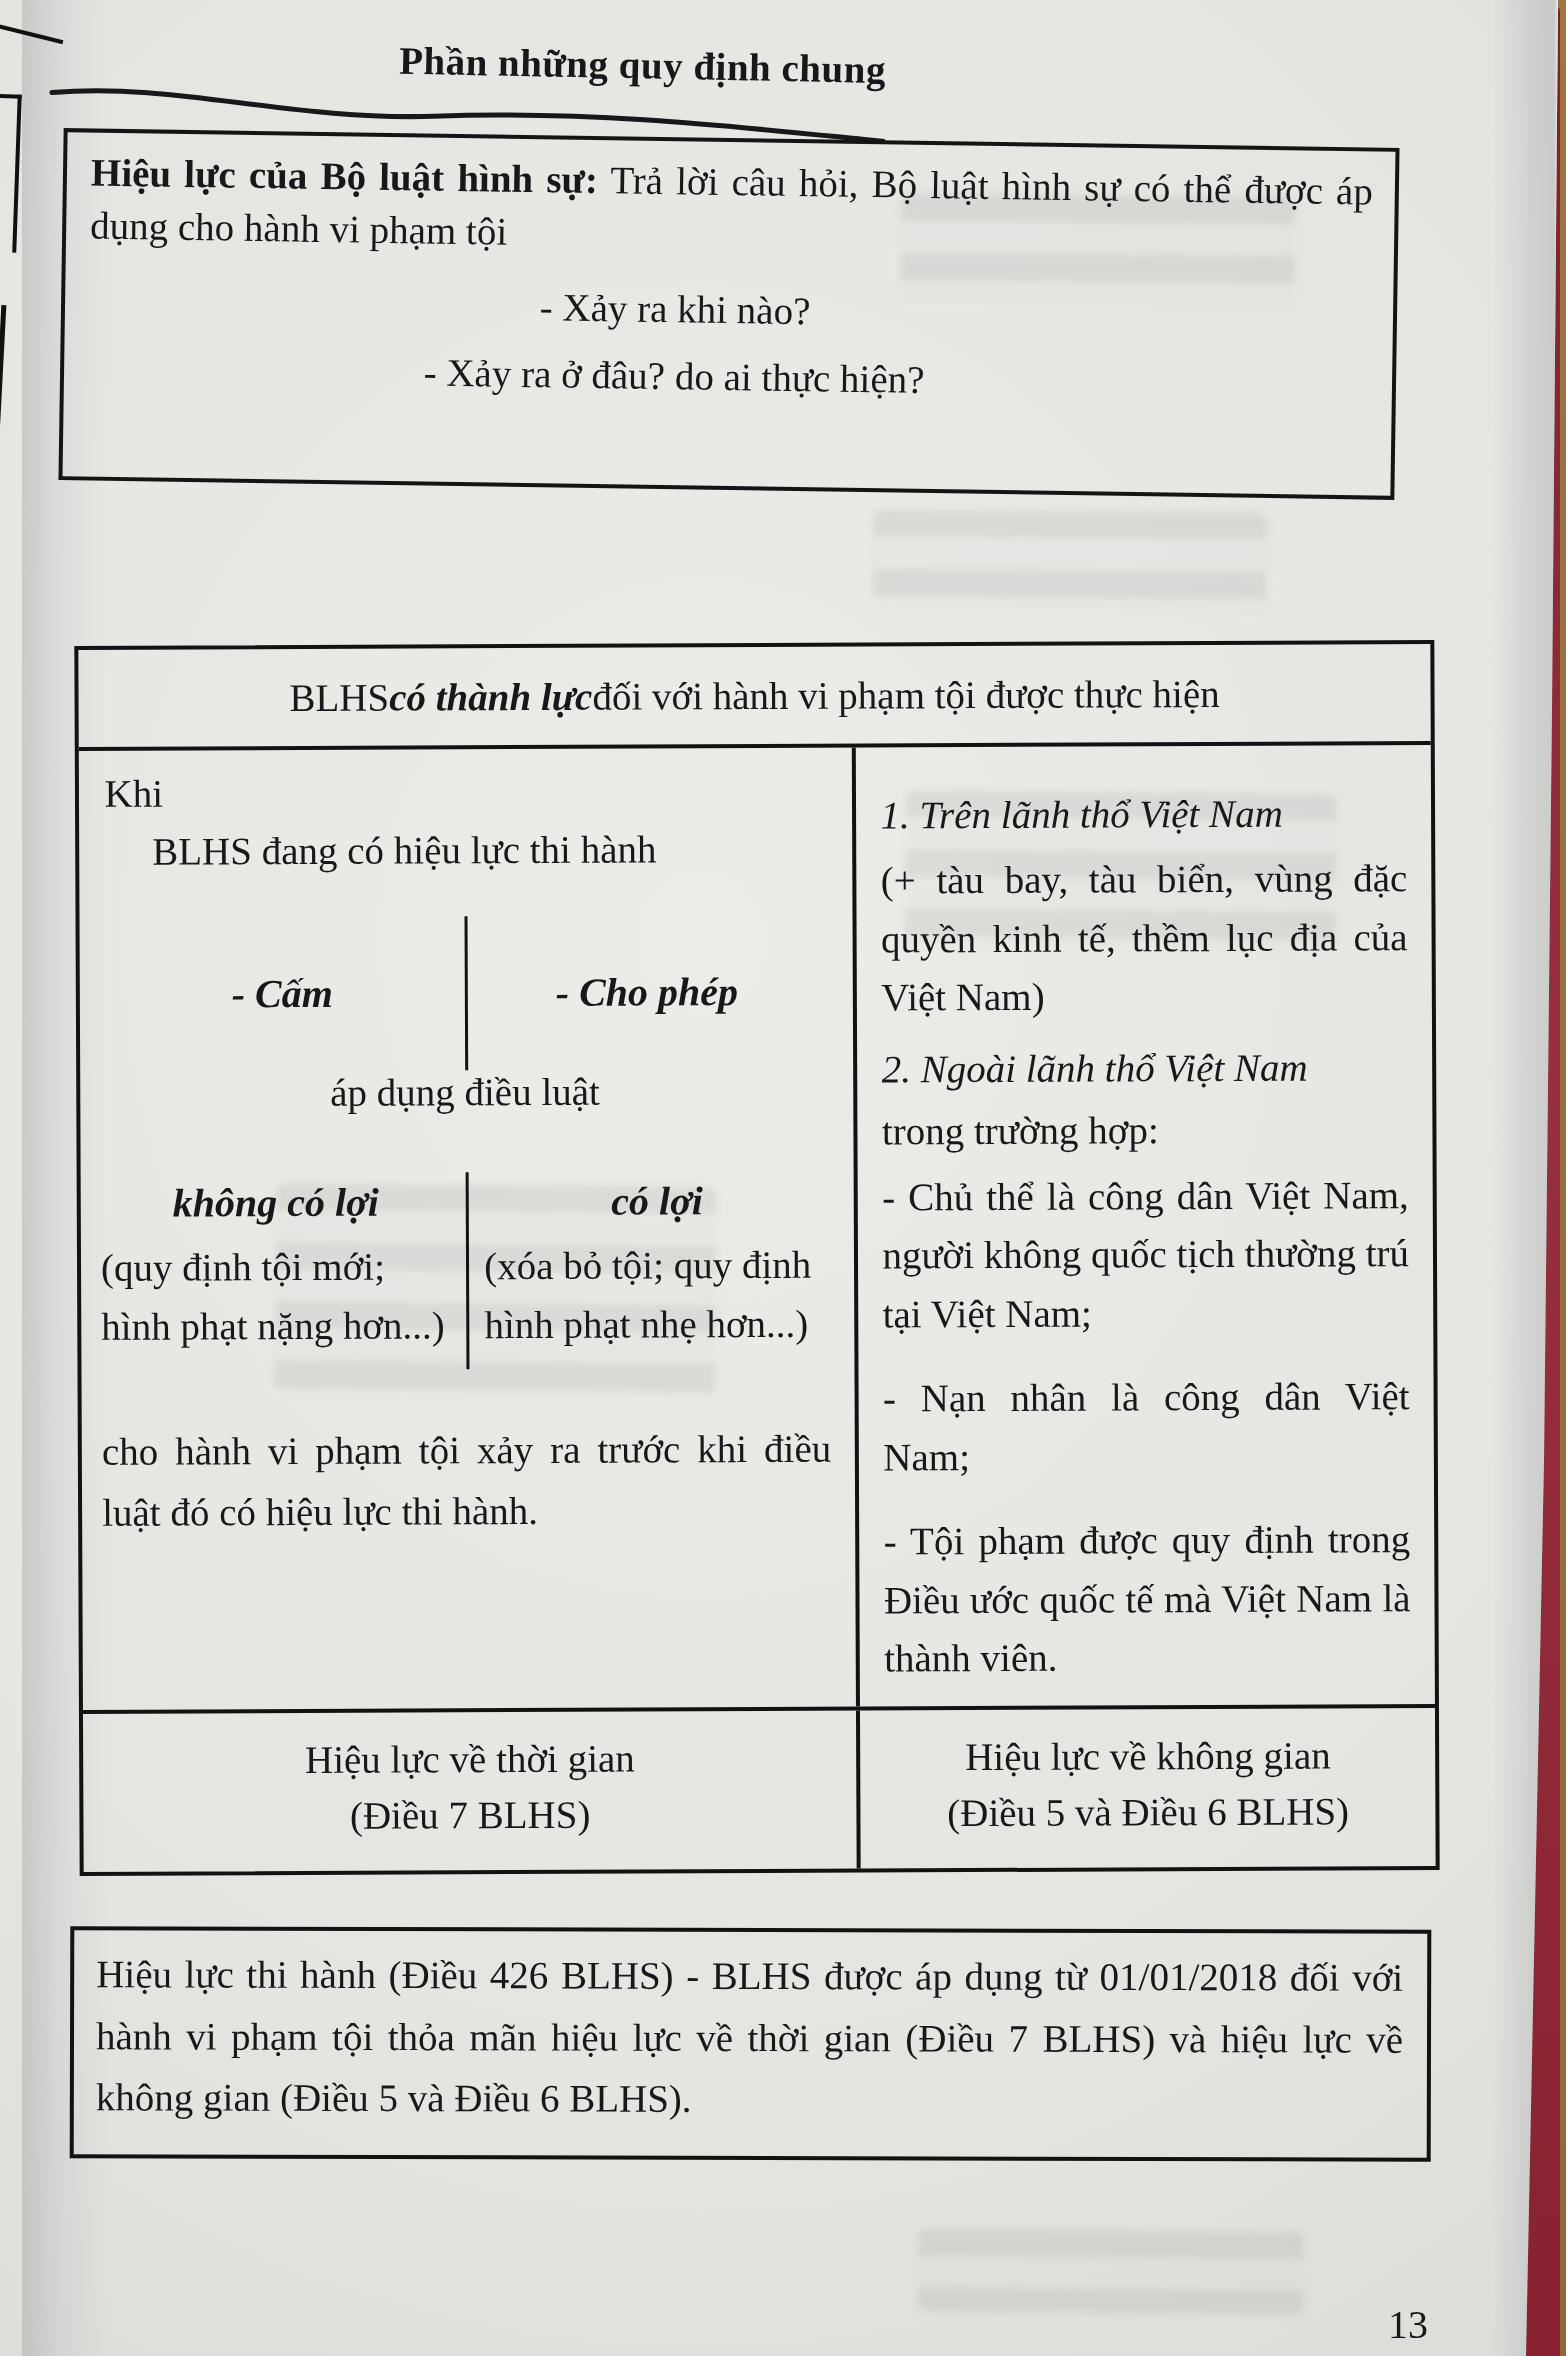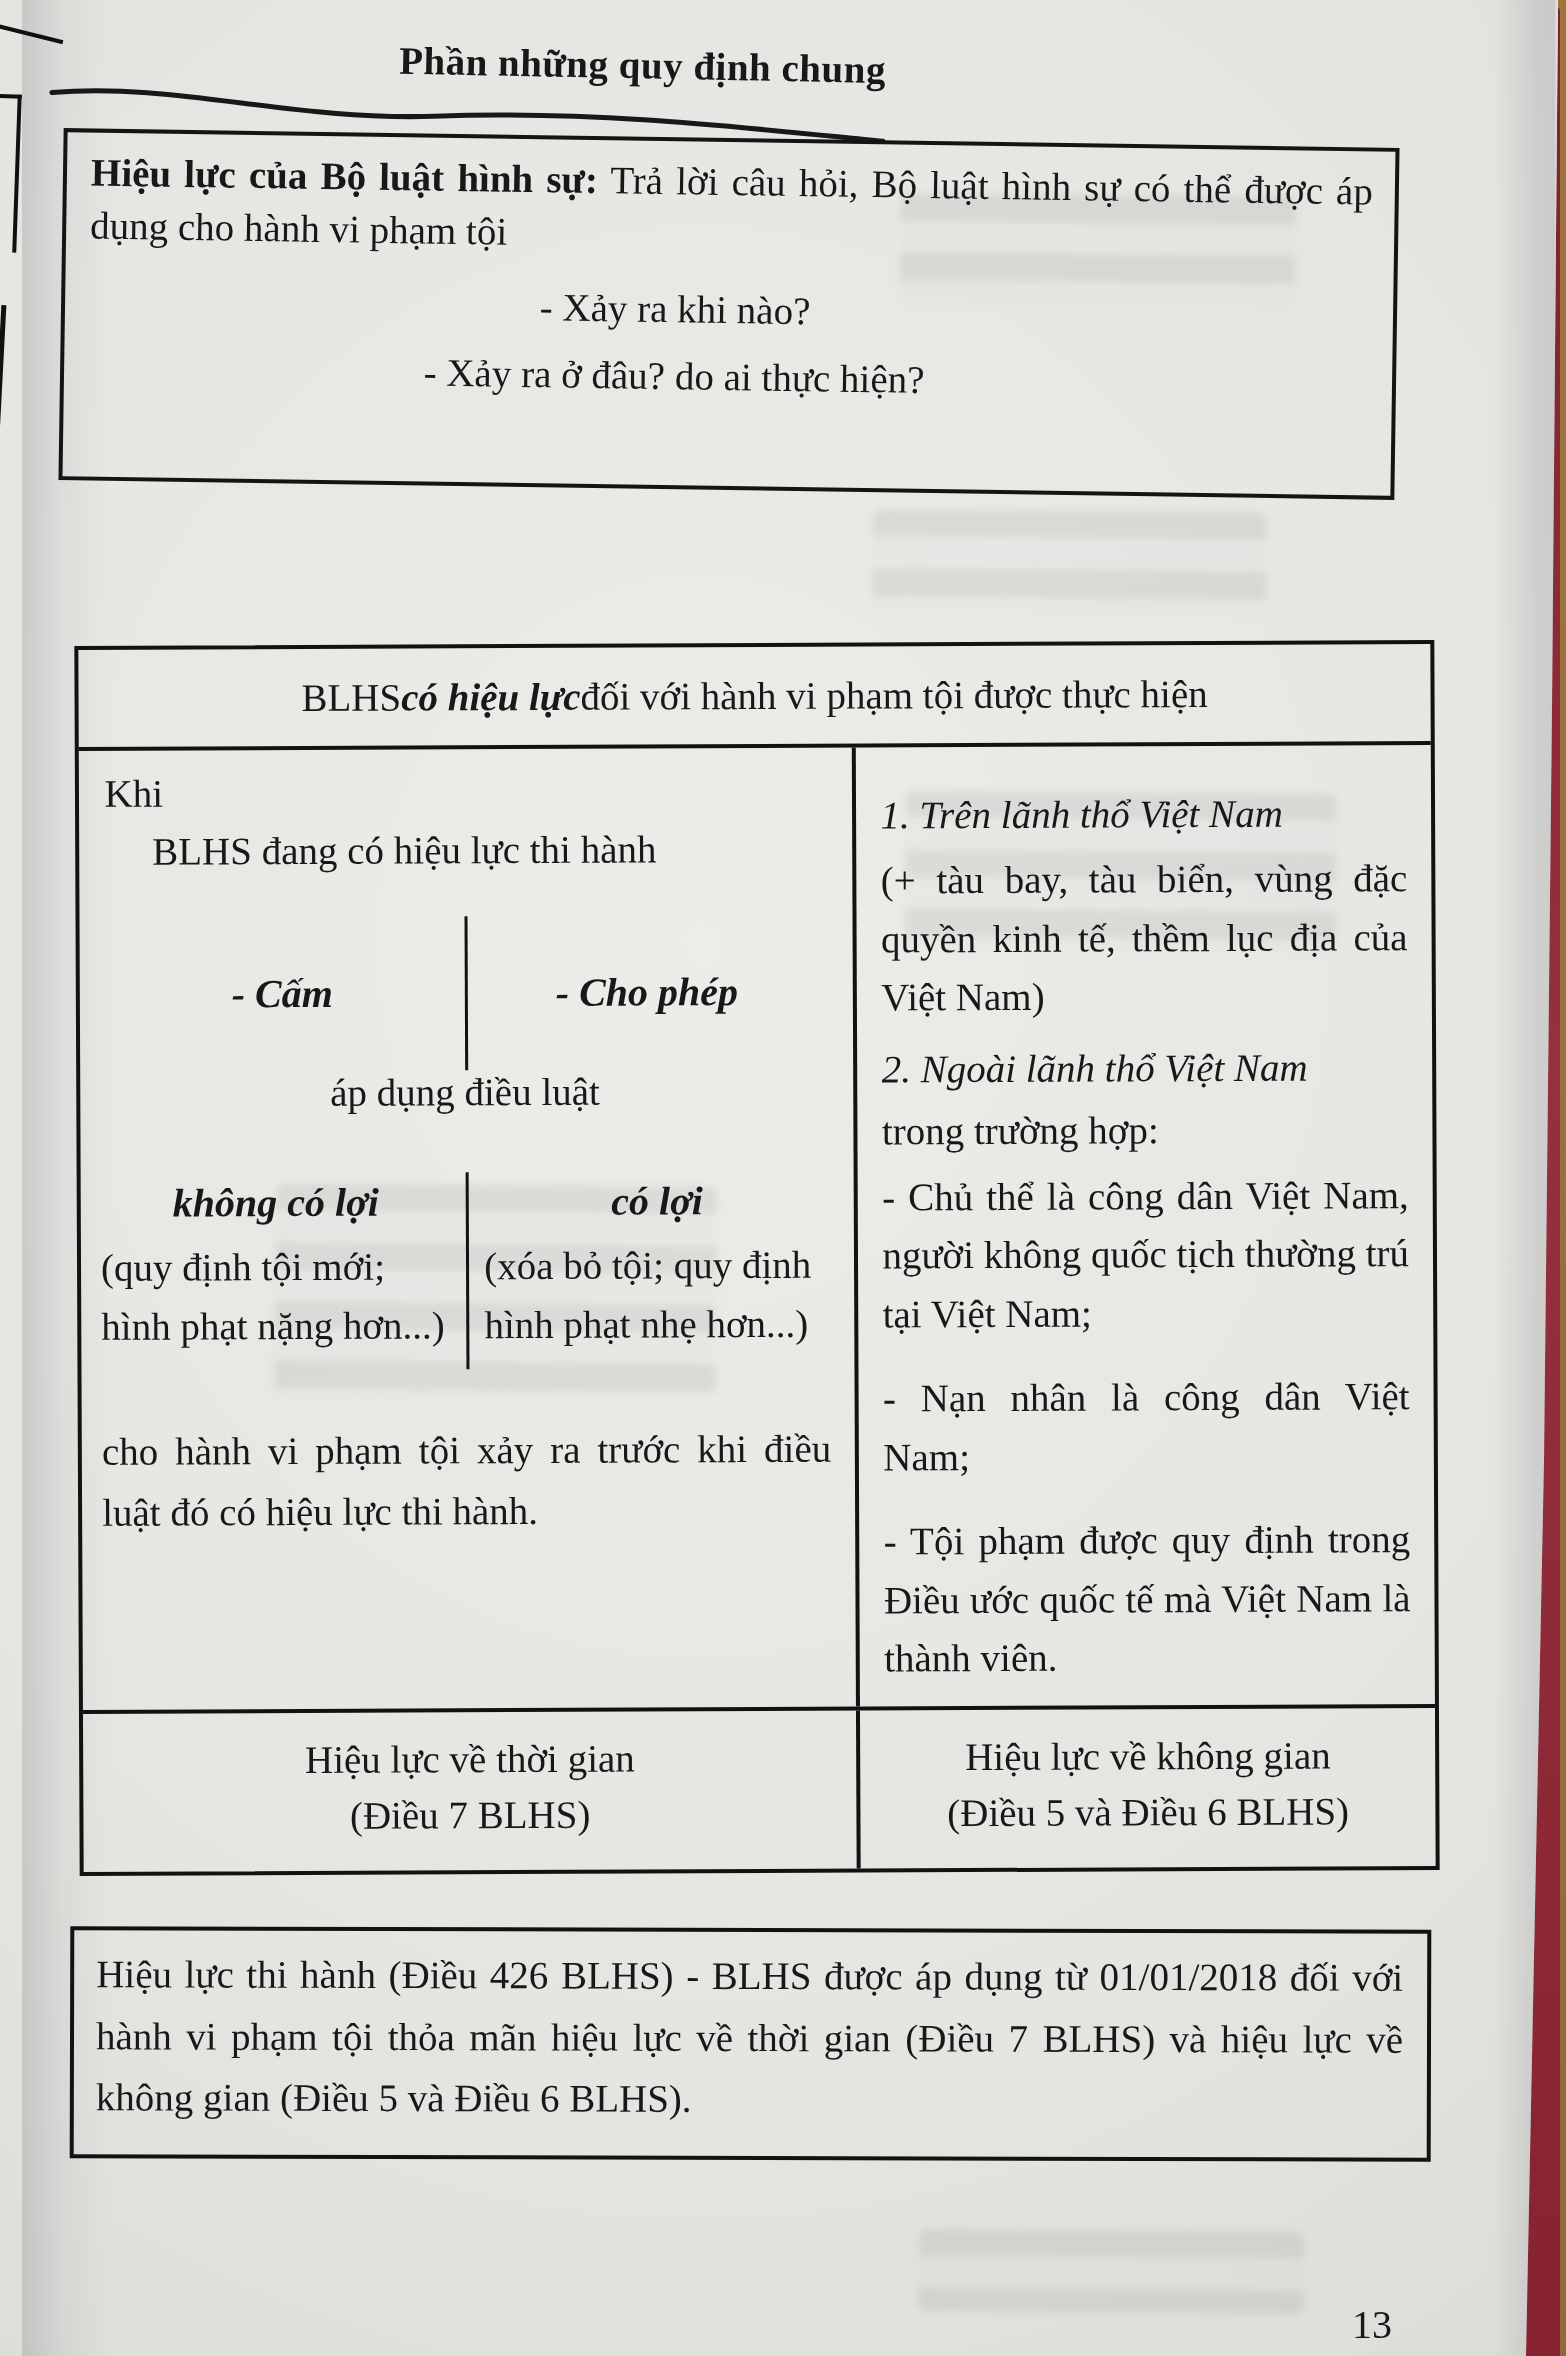--- a/index.html
+++ b/index.html
@@ -95,21 +95,21 @@
   .t-footer-cell.space { flex:1; }
 
   
   .bottom-box {
     position:absolute; left:70px; top:1928px; width:1361px;
     border:4.6px solid #121212; padding:13px 24px 26px 22px;
     font-size:39px; line-height:1.58; text-align:justify;
     transform:rotate(.15deg); z-index:2; box-sizing:border-box;
   }
 
-  .page-num { position:absolute; left:1352px; top:2301px; font-size:40px; z-index:2; }
+  .page-num { position:absolute; left:1388px; top:2301px; font-size:40px; z-index:2; }
 
   
   .ghost {
     position:absolute; z-index:1; border-radius:9.2px; filter:blur(3.7px); transform:rotate(.5deg);
     background:repeating-linear-gradient(180deg, rgba(70,85,72,.10) 0 27.5px, rgba(70,85,72,.02) 27.5px 59px);
   }
   .g1 { left:900px;  top:195px;  width:395px; height:110px; }
   .g2 { left:872px;  top:511px;  width:395px; height:101px; }
   .g3 { left:905px;  top:792px;  width:432px; height:156px; }
   .g4 { left:275px;  top:1185px; width:441px; height:211px; }
@@ -145,21 +145,21 @@
       </div>
       <div class="intro-bullets">
         <div>- Xảy ra khi nào?</div>
         <div>- Xảy ra ở đâu? do ai thực hiện?</div>
       </div>
     </div>
 
     <div class="main-table">
       <div class="t-header">
         <span>BLHS </span>
-        <span class="emph">có hiệu lực</span>
+        <span class="emph">có thành lực</span>
         <span> đối với hành vi phạm tội được thực hiện</span>
       </div>
 
       <div class="t-main">
         <div class="t-left">
           <div class="khi">Khi</div>
           <div class="inforce">BLHS đang có hiệu lực thi hành</div>
 
           <div class="cam-row">
             <div class="cam-col">- Cấm</div>

